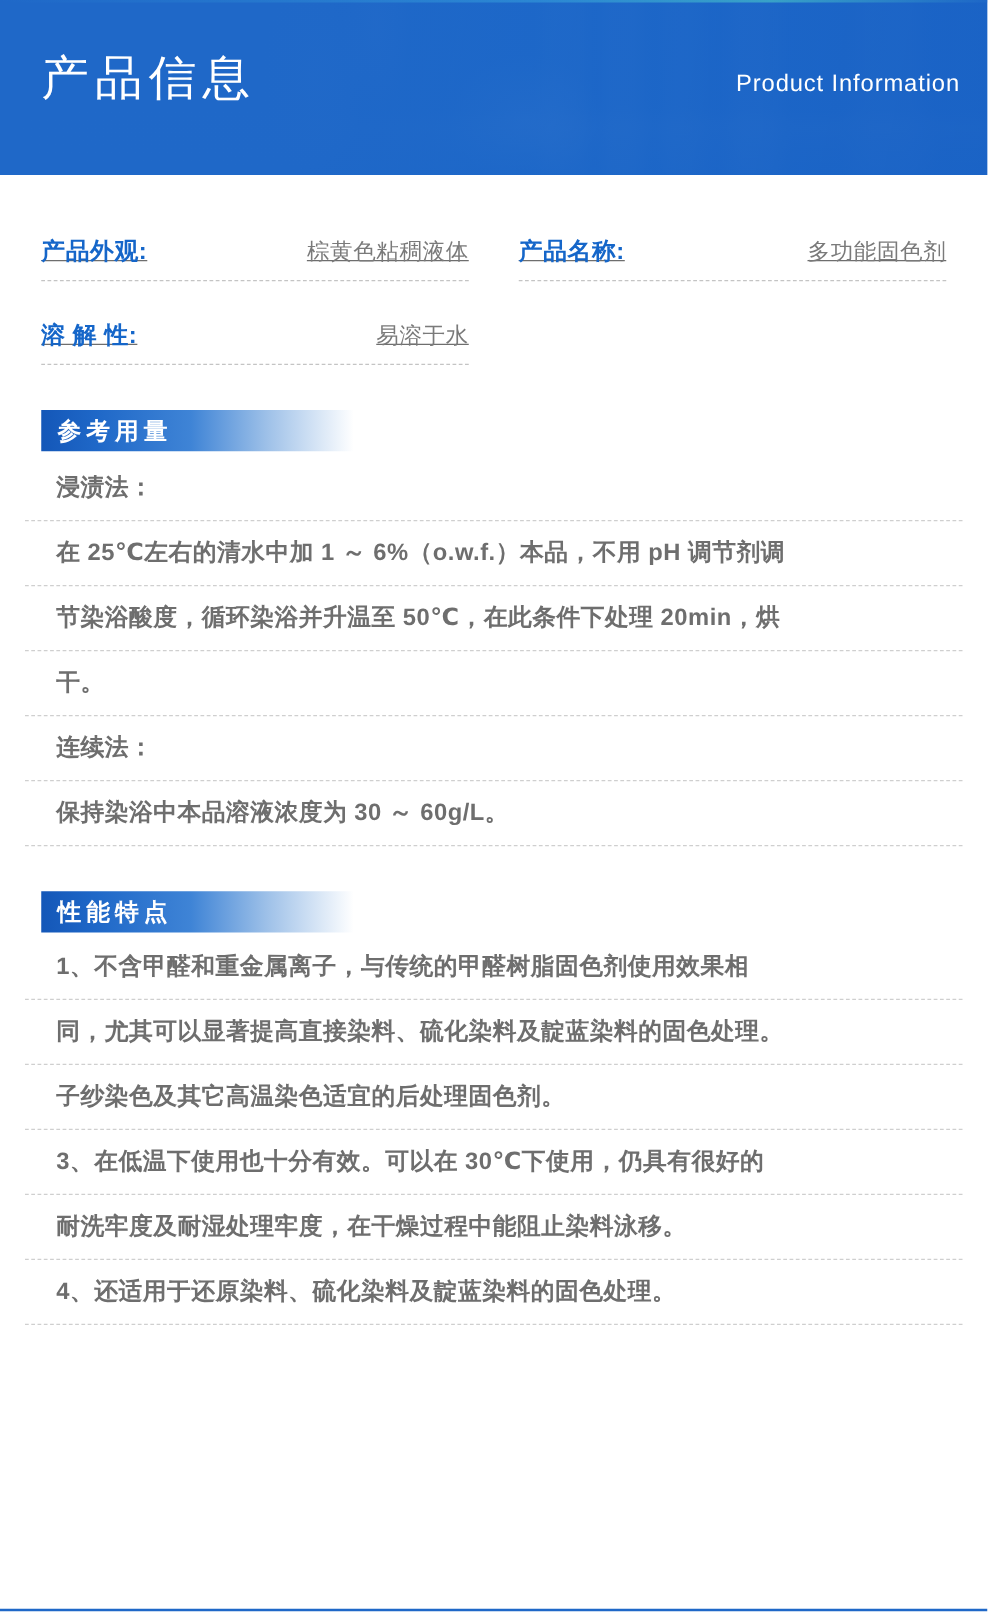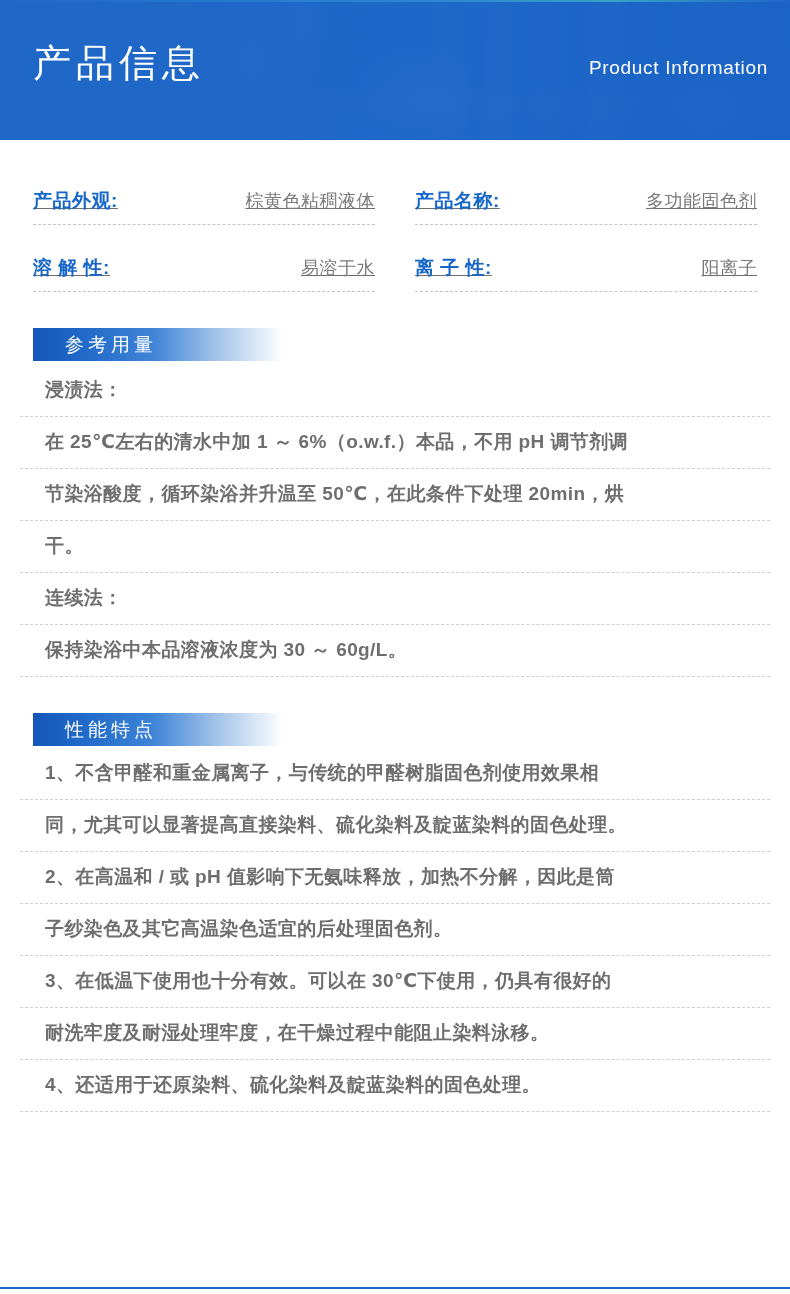--- a/index.html
+++ b/index.html
@@ -121,23 +121,23 @@
     margin-left: 33px;
     width: 250px;
     height: 33px;
     background: linear-gradient(90deg, #1457b8 0%, #1f68c8 18%, #3f84d6 48%, #9dc0e8 72%, #ffffff 100%);
     display: flex;
     align-items: center;
   }
   .section-bar-text {
     color: #ffffff;
     font-size: 19px;
-    font-weight: normal;
+    font-weight: bold;
     letter-spacing: 4px;
-    padding-left: 32px;
+    padding-left: 13px;
     white-space: nowrap;
   }
 
   
   .lines {
     margin: 14px 20px 0 20px;
     font-weight: bold;
   }
   .line {
     font-size: 19px;
@@ -179,24 +179,20 @@
     <span class="prop-value">棕黄色粘稠液体</span>
   </div>
   <div class="prop">
     <span class="prop-label">产品名称:</span>
     <span class="prop-value">多功能固色剂</span>
   </div>
   <div class="prop">
     <span class="prop-label">溶 解 性:</span>
     <span class="prop-value">易溶于水</span>
   </div>
-  <div class="prop">
-    <span class="prop-label">离 子 性:</span>
-    <span class="prop-value">阳离子</span>
-  </div>
 </div>
 
 <div class="section section-usage">
   <div class="section-bar">
     <span class="section-bar-text">参考用量</span>
   </div>
   <div class="lines">
     <div class="line">浸渍法：</div>
     <div class="line">在 25℃左右的清水中加 1 ～ 6%（o.w.f.）本品，不用 pH 调节剂调</div>
     <div class="line">节染浴酸度，循环染浴并升温至 50℃，在此条件下处理 20min，烘</div>
@@ -206,21 +202,20 @@
   </div>
 </div>
 
 <div class="section section-features">
   <div class="section-bar">
     <span class="section-bar-text">性能特点</span>
   </div>
   <div class="lines">
     <div class="line">1、不含甲醛和重金属离子，与传统的甲醛树脂固色剂使用效果相</div>
     <div class="line">同，尤其可以显著提高直接染料、硫化染料及靛蓝染料的固色处理。</div>
-    <div class="line">2、在高温和 / 或 pH 值影响下无氨味释放，加热不分解，因此是筒</div>
     <div class="line">子纱染色及其它高温染色适宜的后处理固色剂。</div>
     <div class="line">3、在低温下使用也十分有效。可以在 30℃下使用，仍具有很好的</div>
     <div class="line">耐洗牢度及耐湿处理牢度，在干燥过程中能阻止染料泳移。</div>
     <div class="line">4、还适用于还原染料、硫化染料及靛蓝染料的固色处理。</div>
   </div>
 </div>
 
 <div class="footer-rule"></div>
 
 </body></html>

